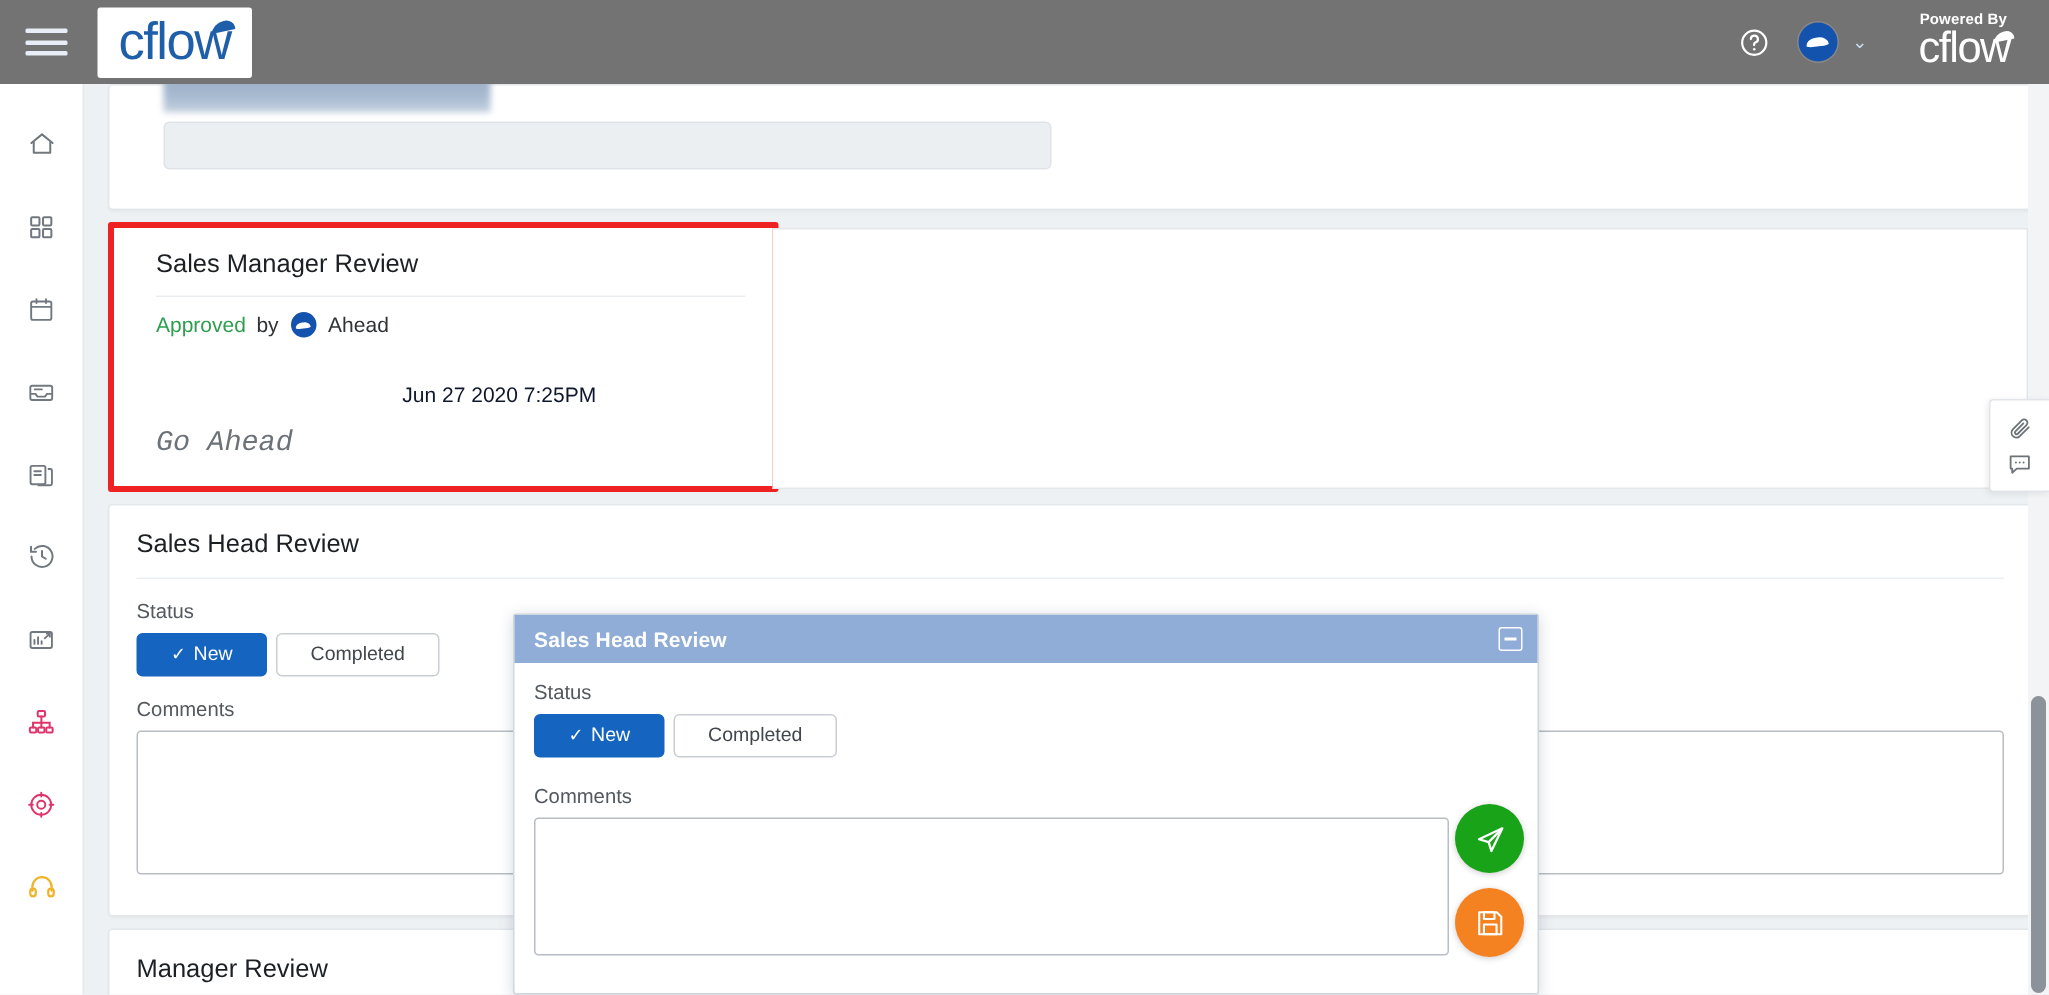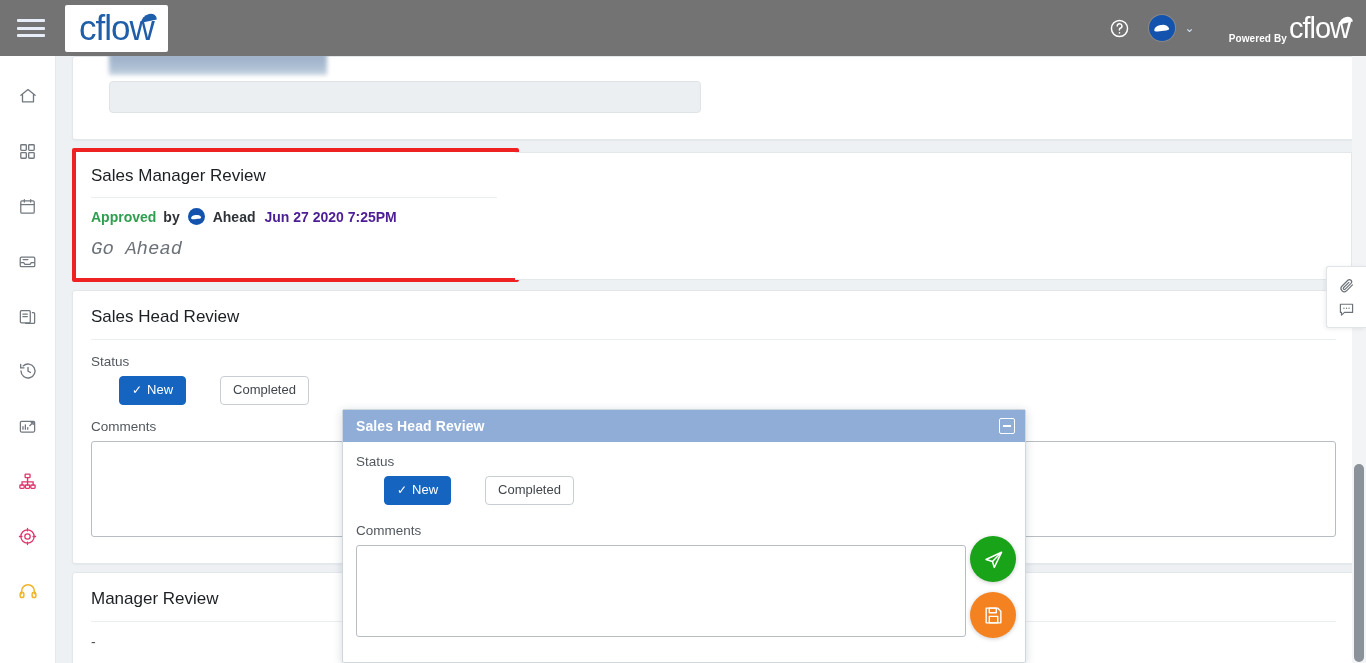--- a/index.html
+++ b/index.html
@@ -74,22 +74,22 @@
     width: 15px; height: 6px;
     background: #ffffff;
     border-radius: 50% 50% 40% 40% / 90% 90% 20% 20%;
     transform: rotate(-7deg);
   }
   .caret {
     color: #cfe0f5; font-size: 12px; margin-left: 6px; margin-right: 20px;
     cursor: pointer; line-height: 1;
   }
   .powered {
-    display: flex; flex-direction: row; align-items: flex-end;
-    margin-left: 10px; margin-right: 2px;
+    display: flex; flex-direction: column; align-items: flex-end;
+    margin-left: 10px; margin-right: 12px;
   }
   .powered-label {
     color: #ffffff; font-size: 10px; font-weight: bold;
     letter-spacing: .1px; line-height: 1; margin-bottom: -1px;
     margin-right: 2px;
   }
   .powered-logo {
     color: #ffffff; font-size: 29px; font-weight: 400;
     line-height: 1; letter-spacing: -1px; position: relative;
   }
@@ -160,88 +160,86 @@
   }
 
   
   .card-highlight {
     position: relative;
     border: 4px solid #ee2222;
     border-radius: 2px;
     background: #ffffff;
     width: 447px;
     margin-bottom: 8px;
-    padding: 14px 18px 18px 15px;
+    padding: 14px 18px 18px 28px;
     box-shadow: none;
     z-index: 3;
   }
   .card-highlight::after {
     content: "";
     position: absolute; left: 100%; top: 0;
     width: 836px; height: 100%;
     background: #ffffff;
     border-top: 1px solid #e4e7ea;
     border-right: 1px solid #e4e7ea;
     border-bottom: 1px solid #e4e7ea;
     z-index: -1;
   }
 
   .sec-title {
     font-size: 17px; color: #1c1f23; font-weight: 400;
     padding-bottom: 11px;
     border-bottom: 1px solid #eceff1;
   }
   .approval-line {
-    display: flex; align-items: center;
+    display: flex; align-items: flex-start;
     margin-top: 10px;
     font-size: 14px;
-    font-weight: bold;
   }
   .appr-status { color: #2e9e4f; margin-right: 7px; }
   .appr-by { color: #2f3337; margin-right: 8px; }
   .mini-avatar {
     width: 17px; height: 17px; border-radius: 50%;
     background: #1353ad;
     display: flex; align-items: center; justify-content: center;
     margin-right: 8px; flex: 0 0 auto;
   }
   .mini-avatar .swoosh {
     width: 10px; height: 4px; background: #fff;
     border-radius: 50% 50% 40% 40% / 90% 90% 20% 20%;
     transform: rotate(-7deg);
   }
   .appr-name { color: #2f3337; margin-right: 9px; }
-  .appr-date { color: #4c1d95; }
+  .appr-date { color: #0f172a; margin-top: 47px; }
   .appr-comment {
     margin-top: 13px;
     font-size: 19px; font-style: italic; color: #6c7278; font-family: Liberation Mono, monospace;
   }
 
   
   .card-section { padding: 16px 18px 22px 18px; position: relative; }
   .sec-title-plain {
     font-size: 17px; color: #1c1f23;
     padding-bottom: 12px;
     border-bottom: 1px solid #eceff1;
   }
   .field-label {
     font-size: 13.5px; color: #53585e;
     margin-top: 14px; margin-bottom: 7px;
   }
   .btn-group { display: flex; gap: 6px; }
   .pill {
     font-size: 13px;
-    padding: 6px 12px;
+    padding: 6px 22px;
     border-radius: 4px;
     border: 1px solid #c9ced4;
     background: #ffffff;
     color: #41464c;
     cursor: pointer;
     line-height: 1.15;
-    margin-left: 28px;
   }
   .pill.active {
     background: #1565c0;
     border-color: #1565c0;
     color: #ffffff;
   }
   .pill .tick { margin-right: 5px; font-size: 12px; }
   .big-textarea {
     width: 100%; height: 96px;
     border: 1px solid #b8bdc4;

